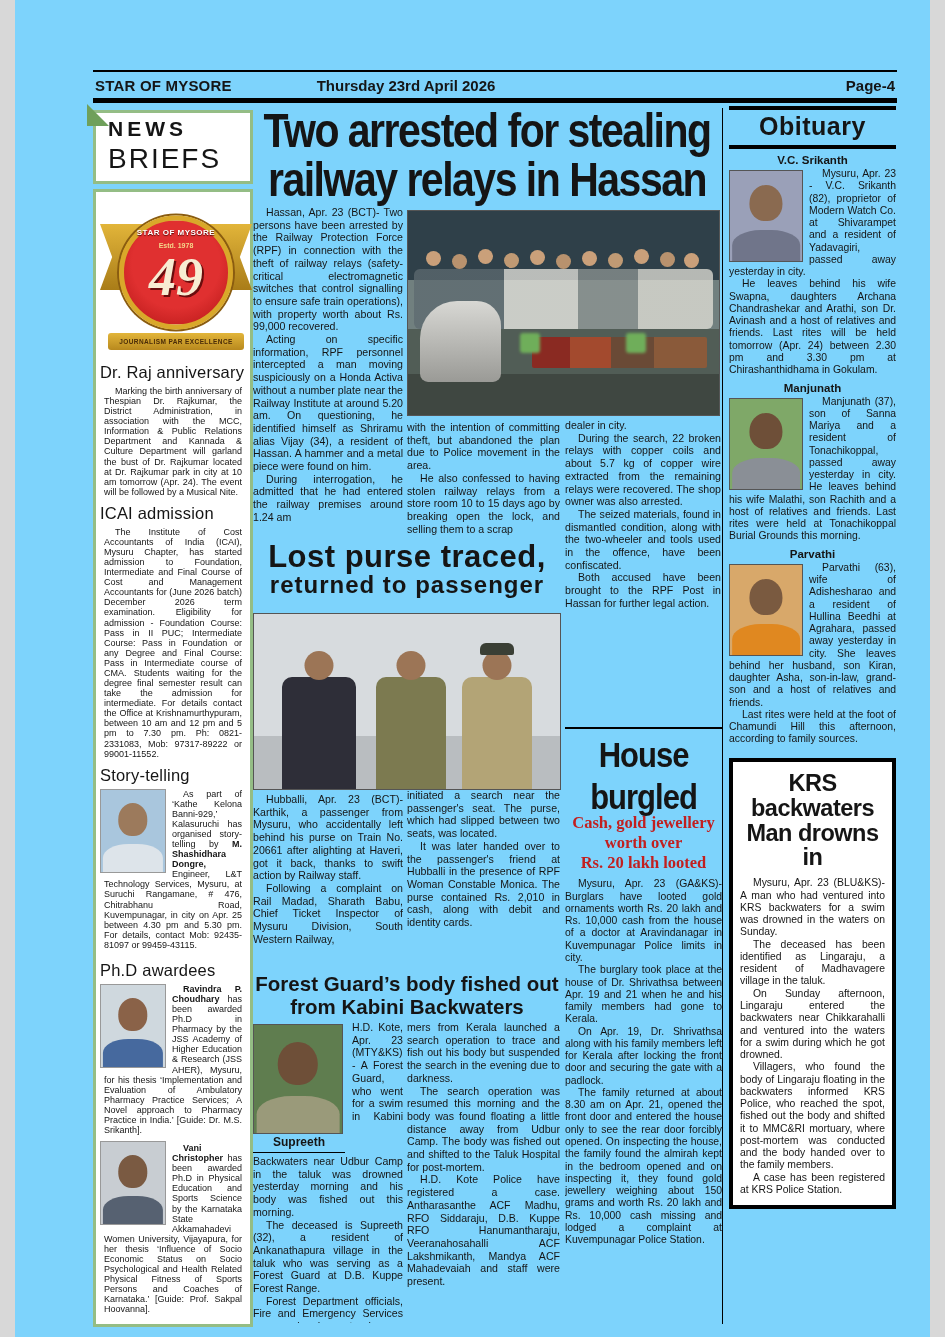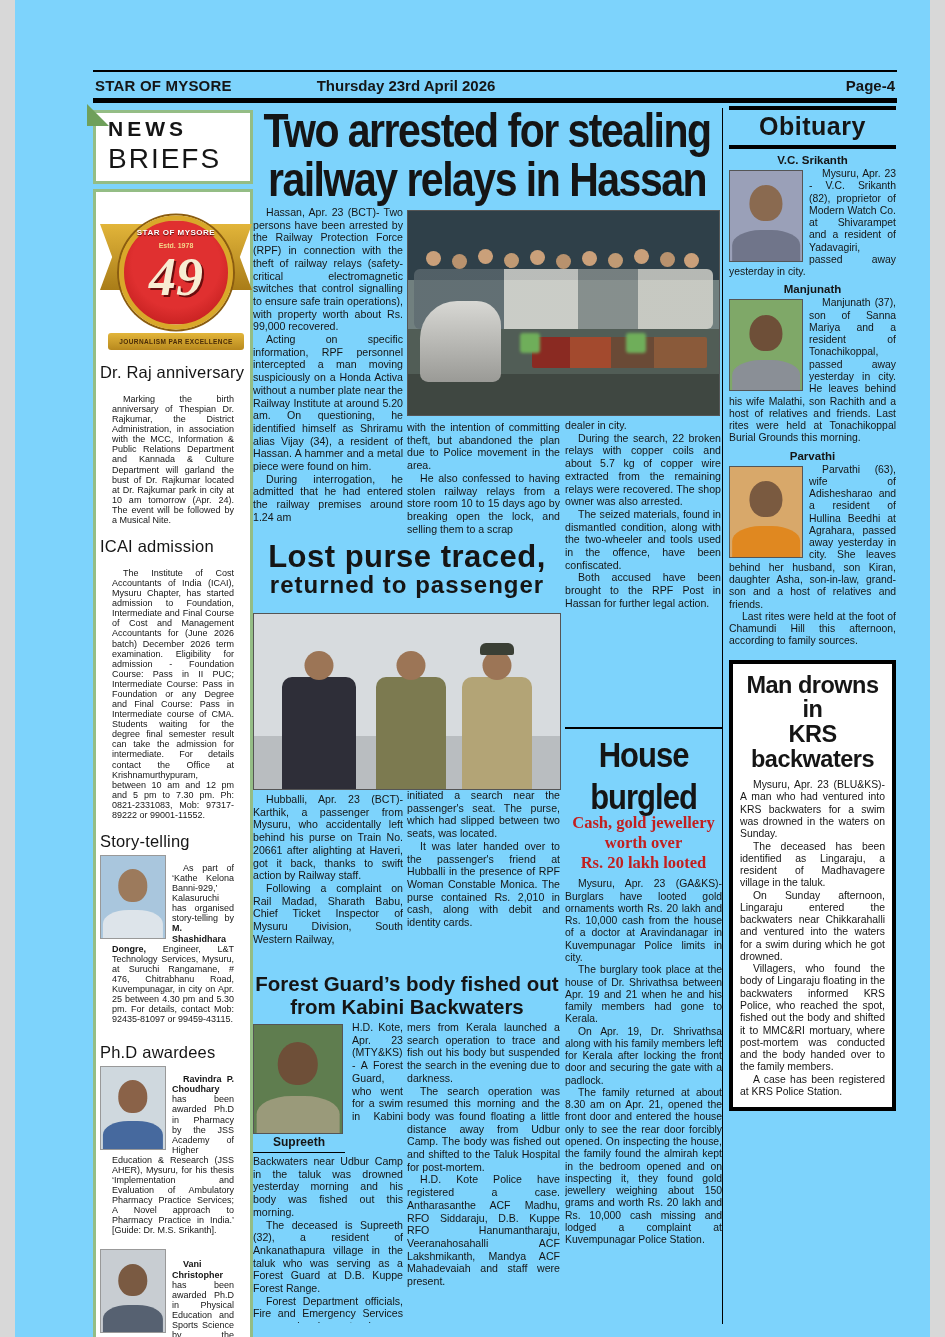--- a/index.html
+++ b/index.html
@@ -16,21 +16,21 @@
 
   
   .briefs{position:absolute;left:78px;top:110px;width:160px;}
   .briefs-title{border:3px solid #94bd85;padding:4px 12px 6px;position:relative;background:#fff;}
   .briefs-title .fold{position:absolute;left:-9px;top:-9px;width:0;height:0;
     border-right:22px solid transparent;border-bottom:22px solid #6fa05b;transform:rotate(0deg);}
   .briefs-news{font-weight:bold;font-size:21px;letter-spacing:4px;}
   .briefs-briefs{font-size:28px;letter-spacing:2px;margin-top:2px;}
   .briefs-body{border:3px solid #94bd85;margin-top:5px;padding:4px 4px 6px;background:#fff;}
   .brief-heading{font-size:16.5px;font-weight:400;margin:7px 0 2px;letter-spacing:.2px;}
-  .briefs-body p{margin:12px;font-size:9px;line-height:1.12;text-align:justify;text-indent:11px;}
+  .briefs-body p{margin:4px;font-size:9px;line-height:1.12;text-align:justify;text-indent:11px;}
   .b-photo{float:left;width:64px;height:82px;margin:2px 6px 1px 0;border:1px solid #999;}
 
   
   .logo{position:relative;width:152px;height:158px;margin:2px auto 0;}
   .logo-band{position:absolute;top:26px;left:0;right:0;height:66px;
     background:linear-gradient(#e2b53a,#a97c18);
     clip-path:polygon(0 0,8% 50%,0 100%,100% 100%,92% 50%,100% 0);}
   .logo-ribbon{position:absolute;bottom:6px;left:8px;right:8px;height:17px;
     background:linear-gradient(#e2b53a,#b8891e);border-radius:3px;
     display:flex;align-items:center;justify-content:center;}
@@ -281,42 +281,43 @@
 
   <div class="vrule"></div>
 
   <div class="right-col">
     <div class="obit-header">Obituary</div>
 
     <div class="obit-name">V.C. Srikanth</div>
     <div>
       <div class="photo portrait pt-srikanth o-photo"></div>
       <p>Mysuru, Apr. 23 - V.C. Srikanth (82), proprietor of Modern Watch Co. at Shivarampet and a resident of Yadavagiri, passed away yesterday in city.</p>
+      <p>He leaves behind his wife Swapna, daughters Archana Chandrashekar and Arathi, son Dr. Avinash and a host of relatives and friends. Last rites will be held tomorrow (Apr. 24) between 2.30 pm and 3.30 pm at Chirashanthidhama in Gokulam.</p>
       <div class="clear"></div>
     </div>
 
     <div class="obit-name">Manjunath</div>
     <div>
       <div class="photo portrait pt-manjunath o-photo"></div>
       <p>Manjunath (37), son of Sanna Mariya and a resident of Tonachikoppal, passed away yesterday in city. He leaves behind his wife Malathi, son Rachith and a host of relatives and friends. Last rites were held at Tonachikoppal Burial Grounds this morning.</p>
       <div class="clear"></div>
     </div>
 
     <div class="obit-name">Parvathi</div>
     <div>
       <div class="photo portrait pt-parvathi o-photo"></div>
       <p>Parvathi (63), wife of Adishesharao and a resident of Hullina Beedhi at Agrahara, passed away yesterday in city. She leaves behind her husband, son Kiran, daughter Asha, son-in-law, grand-son and a host of relatives and friends.</p>
       <p>Last rites were held at the foot of Chamundi Hill this afternoon, according to family sources.</p>
       <div class="clear"></div>
     </div>
 
     <div class="drown-box">
       <div class="hl-drown">
+        <div>KRS backwaters</div>
         <div>Man drowns in</div>
-        <div>KRS backwaters</div>
       </div>
       <p>Mysuru, Apr. 23 (BLU&amp;KS)- A man who had ventured into KRS backwaters for a swim was drowned in the waters on Sunday.</p>
       <p>The deceased has been identified as Lingaraju, a resident of Madhavagere village in the taluk.</p>
       <p>On Sunday afternoon, Lingaraju entered the backwaters near Chikkarahalli and ventured into the waters for a swim during which he got drowned.</p>
       <p>Villagers, who found the body of Lingaraju floating in the backwaters informed KRS Police, who reached the spot, fished out the body and shifted it to MMC&amp;RI mortuary, where post-mortem was conducted and the body handed over to the family members.</p>
       <p>A case has been registered at KRS Police Station.</p>
     </div>
   </div>
 
 </div>

